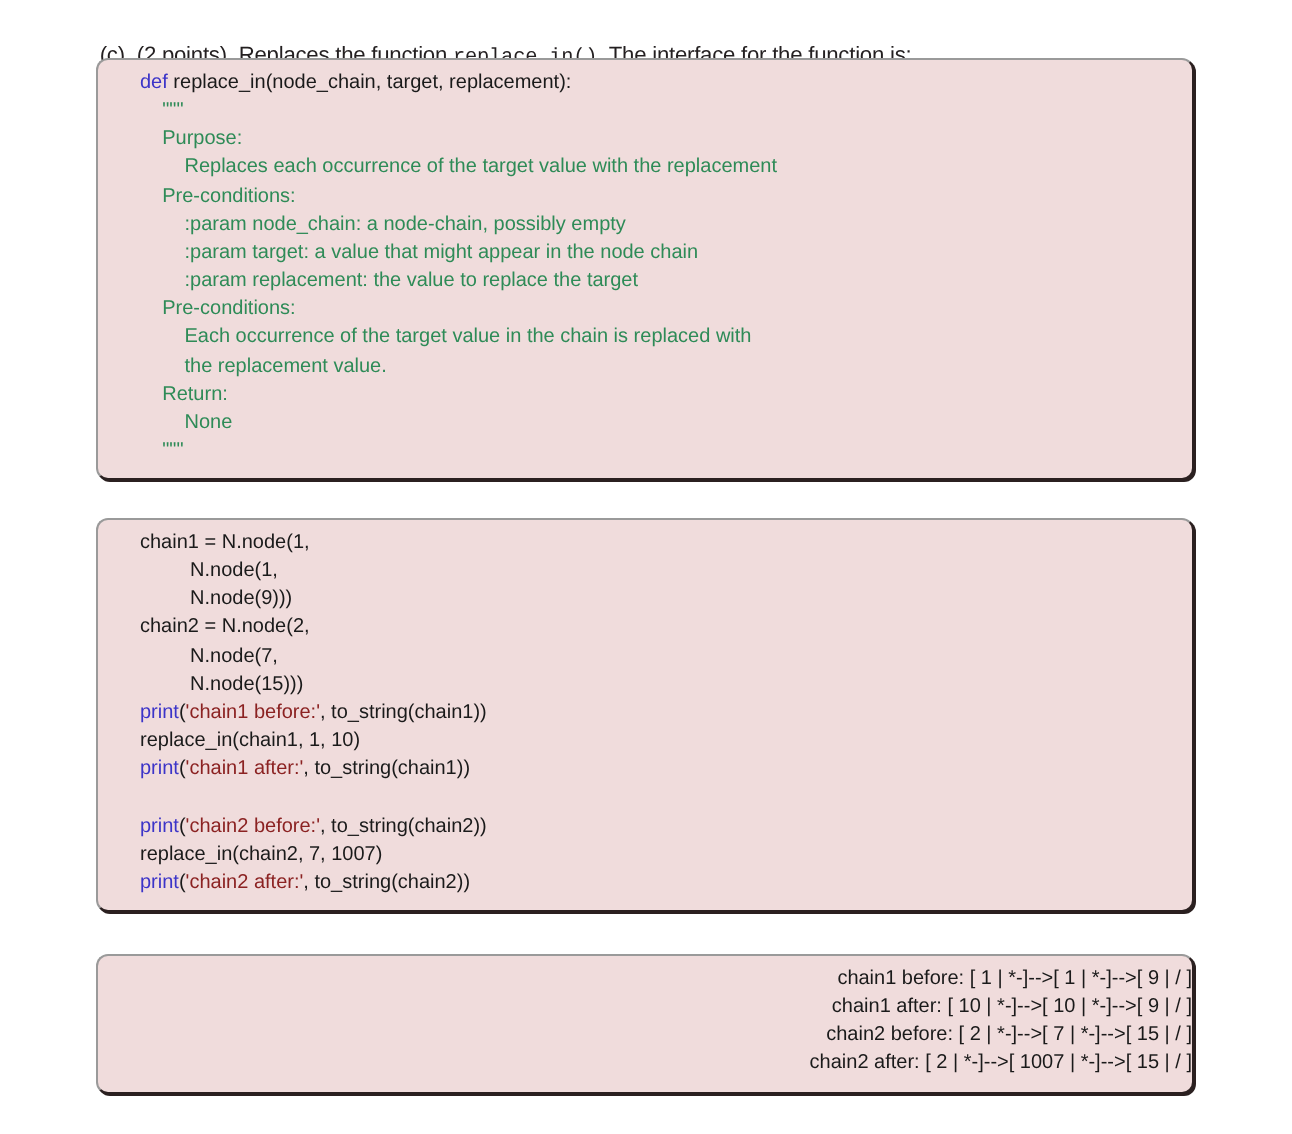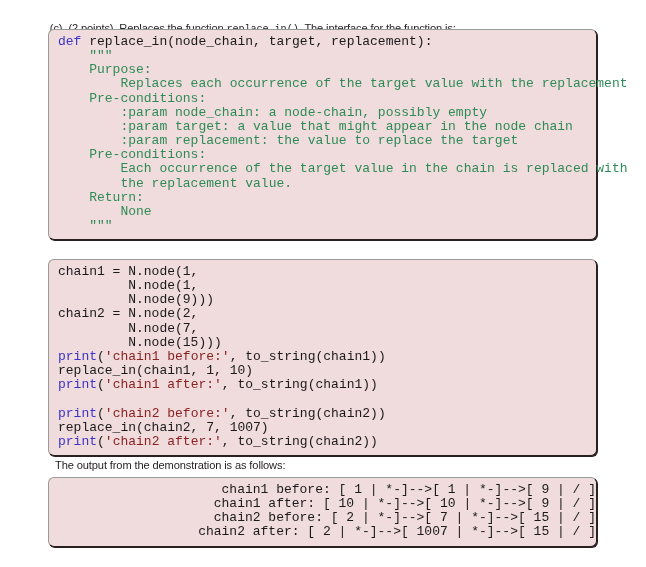--- a/index.html
+++ b/index.html
@@ -63,26 +63,26 @@
     border-bottom-color: #2b2020;
     border-radius: 6px;
     box-shadow: 1px 1px 0 0 #2b2020;
     padding: 5px 0 6px 0;
   }
   .codebox.box1 { top: 29px; }
   .codebox.box2 { top: 259px; }
   .codebox.box3 { top: 477px; text-align: right; }
 
   .code {
-    font-family: Liberation Mono, monospace;
-    font-size: 13px;
+    font-family: Liberation Sans, sans-serif;
+    font-size: 10px;
     line-height: 14.15px;
     white-space: pre;
     color: #1a1a1a;
-    padding-left: 9px;
+    padding-left: 21px;
     letter-spacing: 0px;
   }
   .code .ln { display: block; min-height: 14.15px; }
 
   .k   { color: #3c34c8; }          
   .doc { color: #2e8b57; text-align: center; }          
   .dq  { color: #2e8b57; }          
   .str { color: #8b2222; }          
   .pl  { color: #1a1a1a; }          
   .out { color: #1a1a1a; }          
@@ -98,19 +98,18 @@
 
   <div class="codebox box1">
     <div class="code"><span class="ln"><span class="k">def</span><span class="pl"> replace_in(node_chain, target, replacement):</span></span><span class="ln"><span class="dq">    """</span></span><span class="ln"><span class="doc">    Purpose:</span></span><span class="ln"><span class="doc">        Replaces each occurrence of the target value with the replacement</span></span><span class="ln"><span class="doc">    Pre-conditions:</span></span><span class="ln"><span class="doc">        :param node_chain: a node-chain, possibly empty</span></span><span class="ln"><span class="doc">        :param target: a value that might appear in the node chain</span></span><span class="ln"><span class="doc">        :param replacement: the value to replace the target</span></span><span class="ln"><span class="doc">    Pre-conditions:</span></span><span class="ln"><span class="doc">        Each occurrence of the target value in the chain is replaced with</span></span><span class="ln"><span class="doc">        the replacement value.</span></span><span class="ln"><span class="doc">    Return:</span></span><span class="ln"><span class="doc">        None</span></span><span class="ln"><span class="dq">    """</span></span></div>
   </div>
 
 
   <div class="codebox box2">
     <div class="code"><span class="ln"><span class="pl">chain1 = N.node(1,</span></span><span class="ln"><span class="pl">         N.node(1,</span></span><span class="ln"><span class="pl">         N.node(9)))</span></span><span class="ln"><span class="pl">chain2 = N.node(2,</span></span><span class="ln"><span class="pl">         N.node(7,</span></span><span class="ln"><span class="pl">         N.node(15)))</span></span><span class="ln"><span class="k">print</span><span class="pl">(</span><span class="str">'chain1 before:'</span><span class="pl">, to_string(chain1))</span></span><span class="ln"><span class="pl">replace_in(chain1, 1, 10)</span></span><span class="ln"><span class="k">print</span><span class="pl">(</span><span class="str">'chain1 after:'</span><span class="pl">, to_string(chain1))</span></span><span class="ln">&nbsp;</span><span class="ln"><span class="k">print</span><span class="pl">(</span><span class="str">'chain2 before:'</span><span class="pl">, to_string(chain2))</span></span><span class="ln"><span class="pl">replace_in(chain2, 7, 1007)</span></span><span class="ln"><span class="k">print</span><span class="pl">(</span><span class="str">'chain2 after:'</span><span class="pl">, to_string(chain2))</span></span></div>
   </div>
 
-  <div class="prose caption caption-output">The output from the demonstration is as follows:</div>
 
   <div class="codebox box3">
     <div class="code"><span class="ln"><span class="out">chain1 before: [ 1 | *-]--&gt;[ 1 | *-]--&gt;[ 9 | / ]</span></span><span class="ln"><span class="out">chain1 after: [ 10 | *-]--&gt;[ 10 | *-]--&gt;[ 9 | / ]</span></span><span class="ln"><span class="out">chain2 before: [ 2 | *-]--&gt;[ 7 | *-]--&gt;[ 15 | / ]</span></span><span class="ln"><span class="out">chain2 after: [ 2 | *-]--&gt;[ 1007 | *-]--&gt;[ 15 | / ]</span></span></div>
   </div>
 
 </div>
 
 </body></html>

